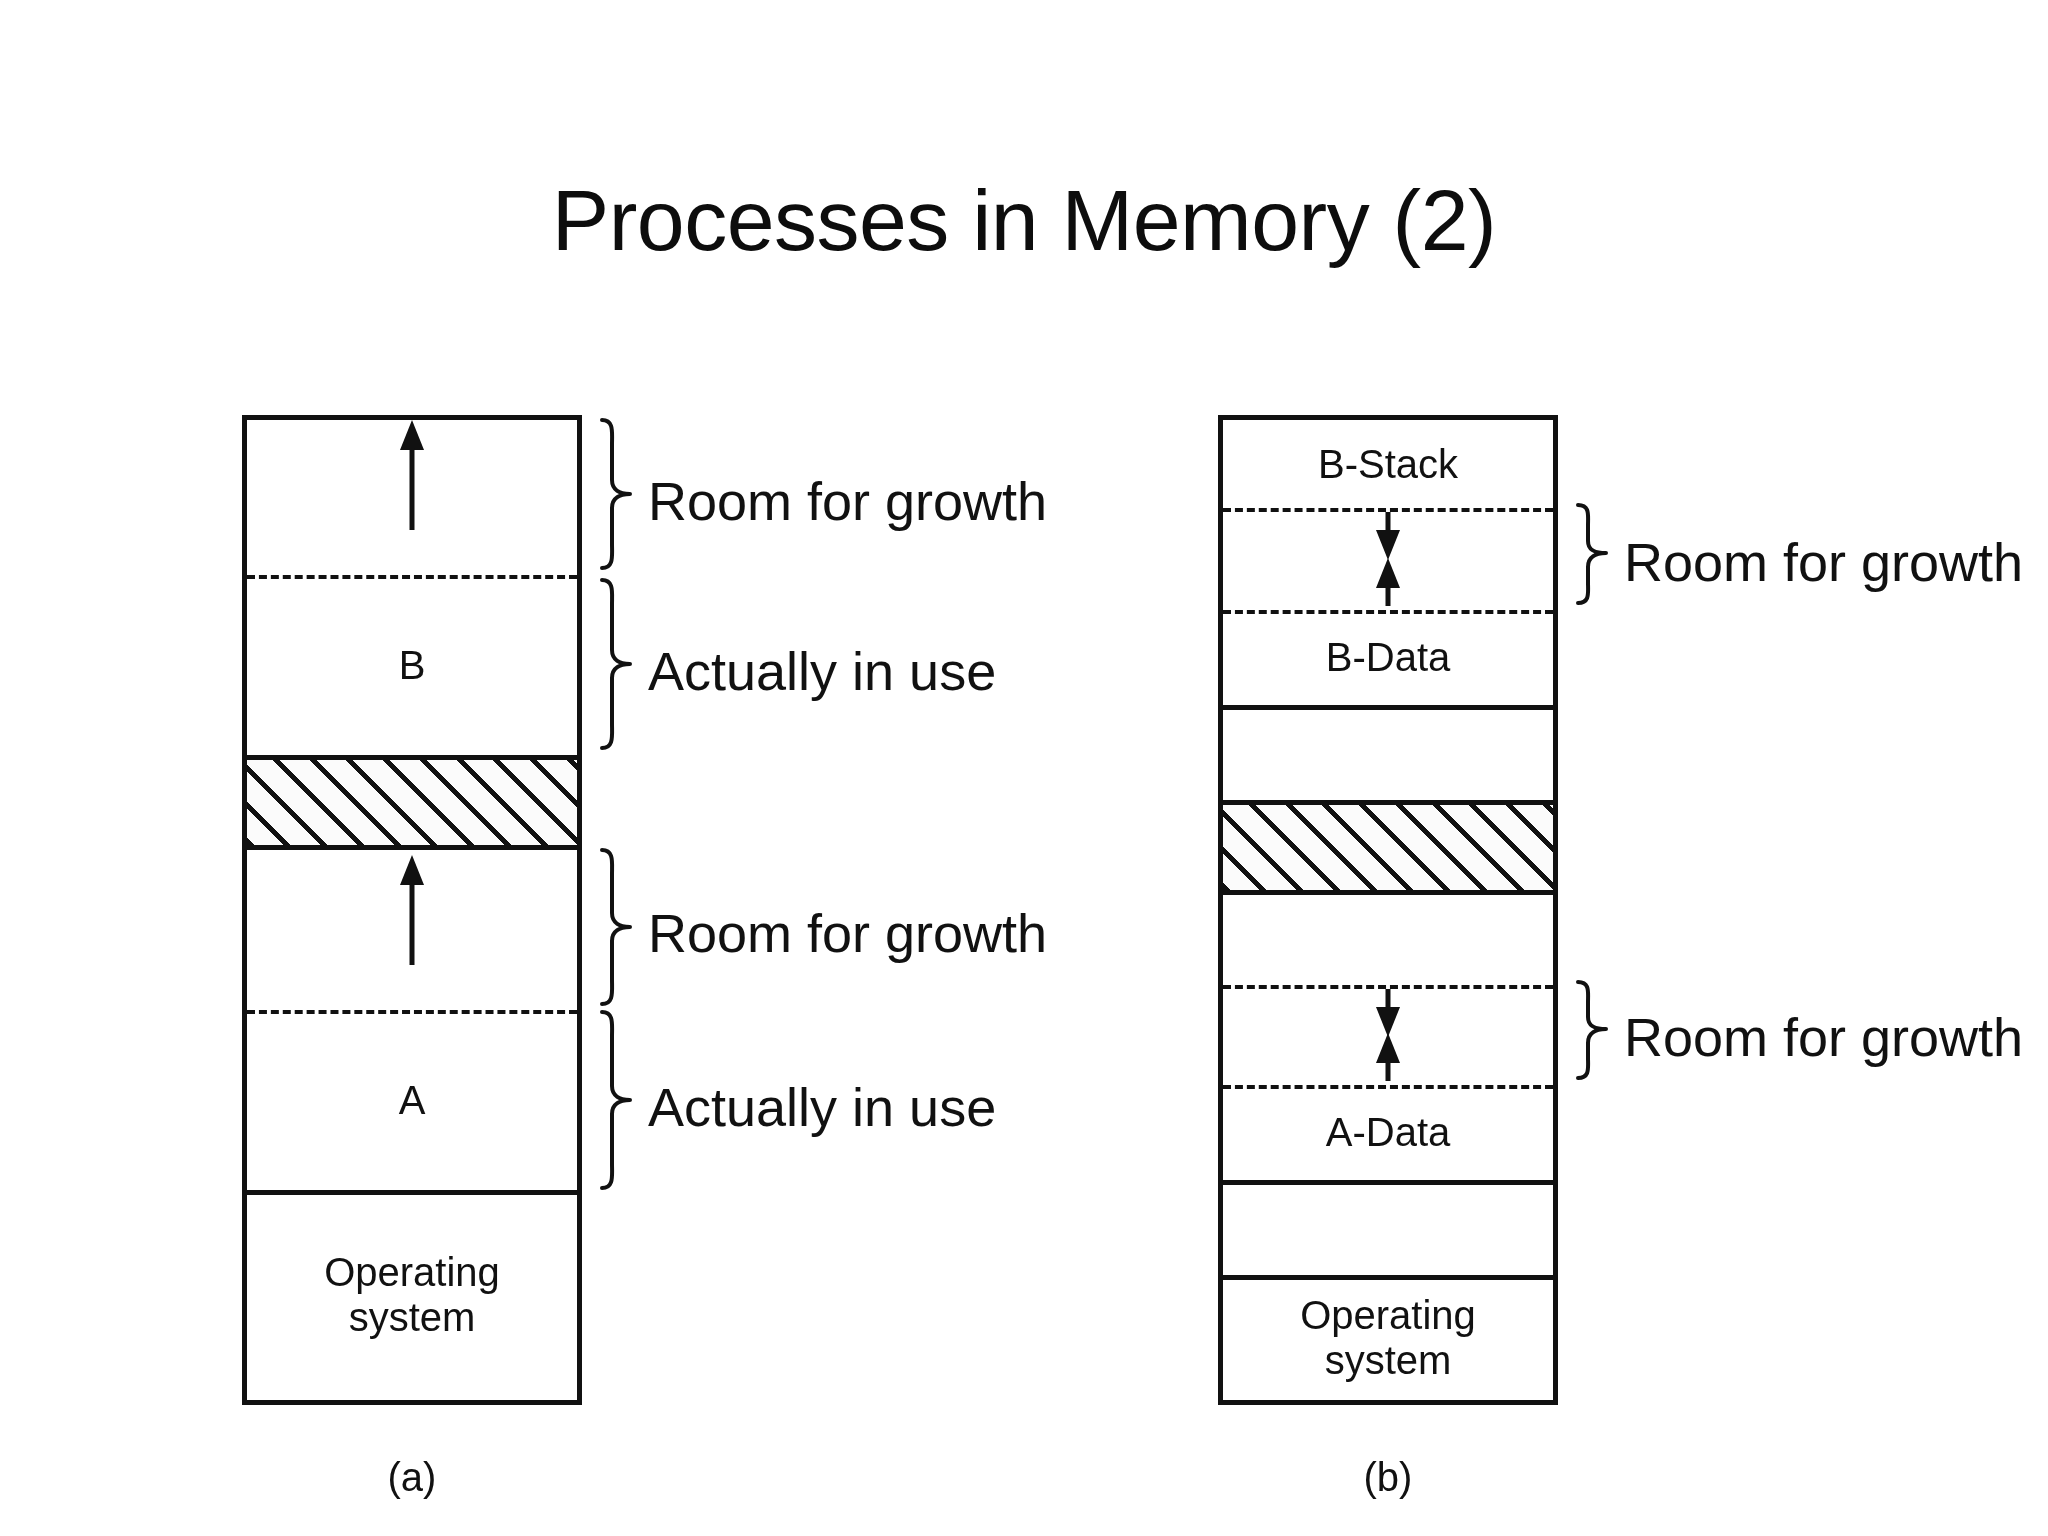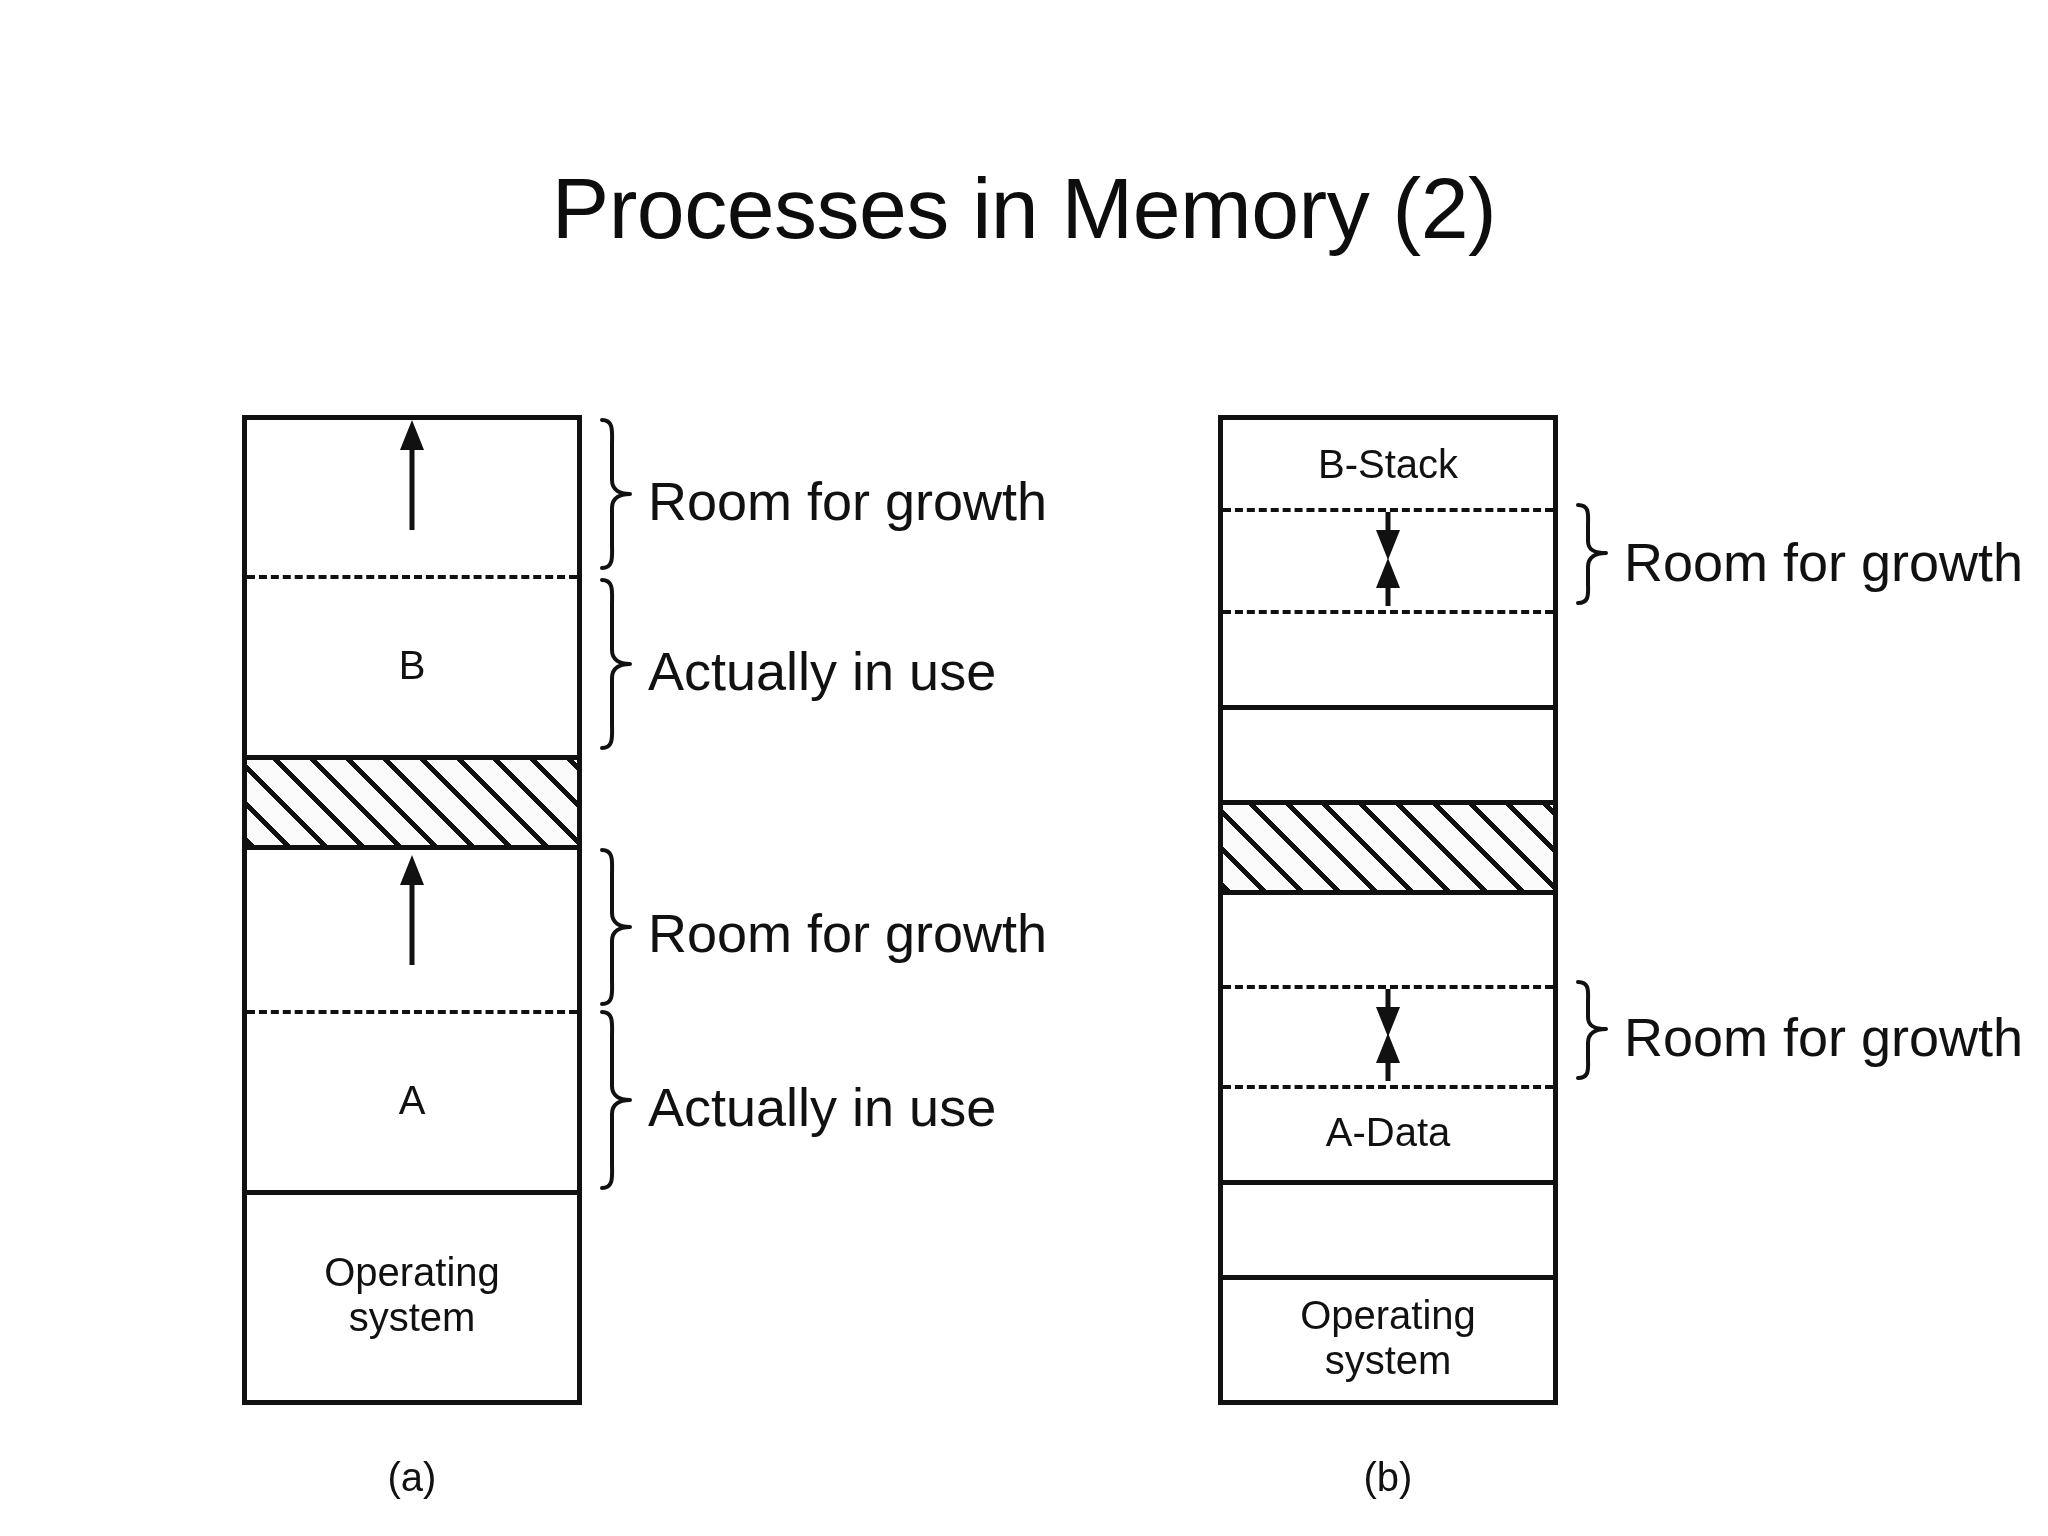--- a/index.html
+++ b/index.html
@@ -5,21 +5,21 @@
   html,body{margin:0;padding:0;}
   body{
     width:2048px;height:1536px;background:#ffffff;
     font-family:"Liberation Sans", sans-serif;
     overflow:hidden;position:relative;
   }
   #slide{position:absolute;left:0;top:0;width:2048px;height:1536px;}
 
   
   #title{
-    position:absolute;left:0;top:163px;width:2048px;
+    position:absolute;left:0;top:175px;width:2048px;
     text-align:center;
     font-size:86px;
     font-weight:400;
     color:#0d0d0d;
     letter-spacing:-0.5px;
     line-height:1.05;
     white-space:nowrap;
   }
 
   
@@ -190,20 +190,21 @@
       <div class="arrow-shaft" style="top:0px;height:22px;"></div>
       <div class="arrow-head-down" style="top:18px;"></div>
     </div>
     <div class="arrow-up" style="left:50%;top:186px;height:48px;">
       <div class="arrow-head-up" style="top:-48px;"></div>
       <div class="arrow-shaft" style="top:-22px;height:22px;"></div>
     </div>
 
     <div class="dline" style="top:190px;left:0;right:0;"></div>
 
+    <div class="seg" style="top:190px;height:95px;">B-Data</div>
 
     <div class="hline" style="top:285px;"></div>
 
 
     <div class="hatch" style="top:380px;height:95px;"></div>
 
 
     <div class="dline" style="top:565px;left:0;right:0;"></div>
 
     <div class="seg" style="top:565px;height:100px;"></div>

